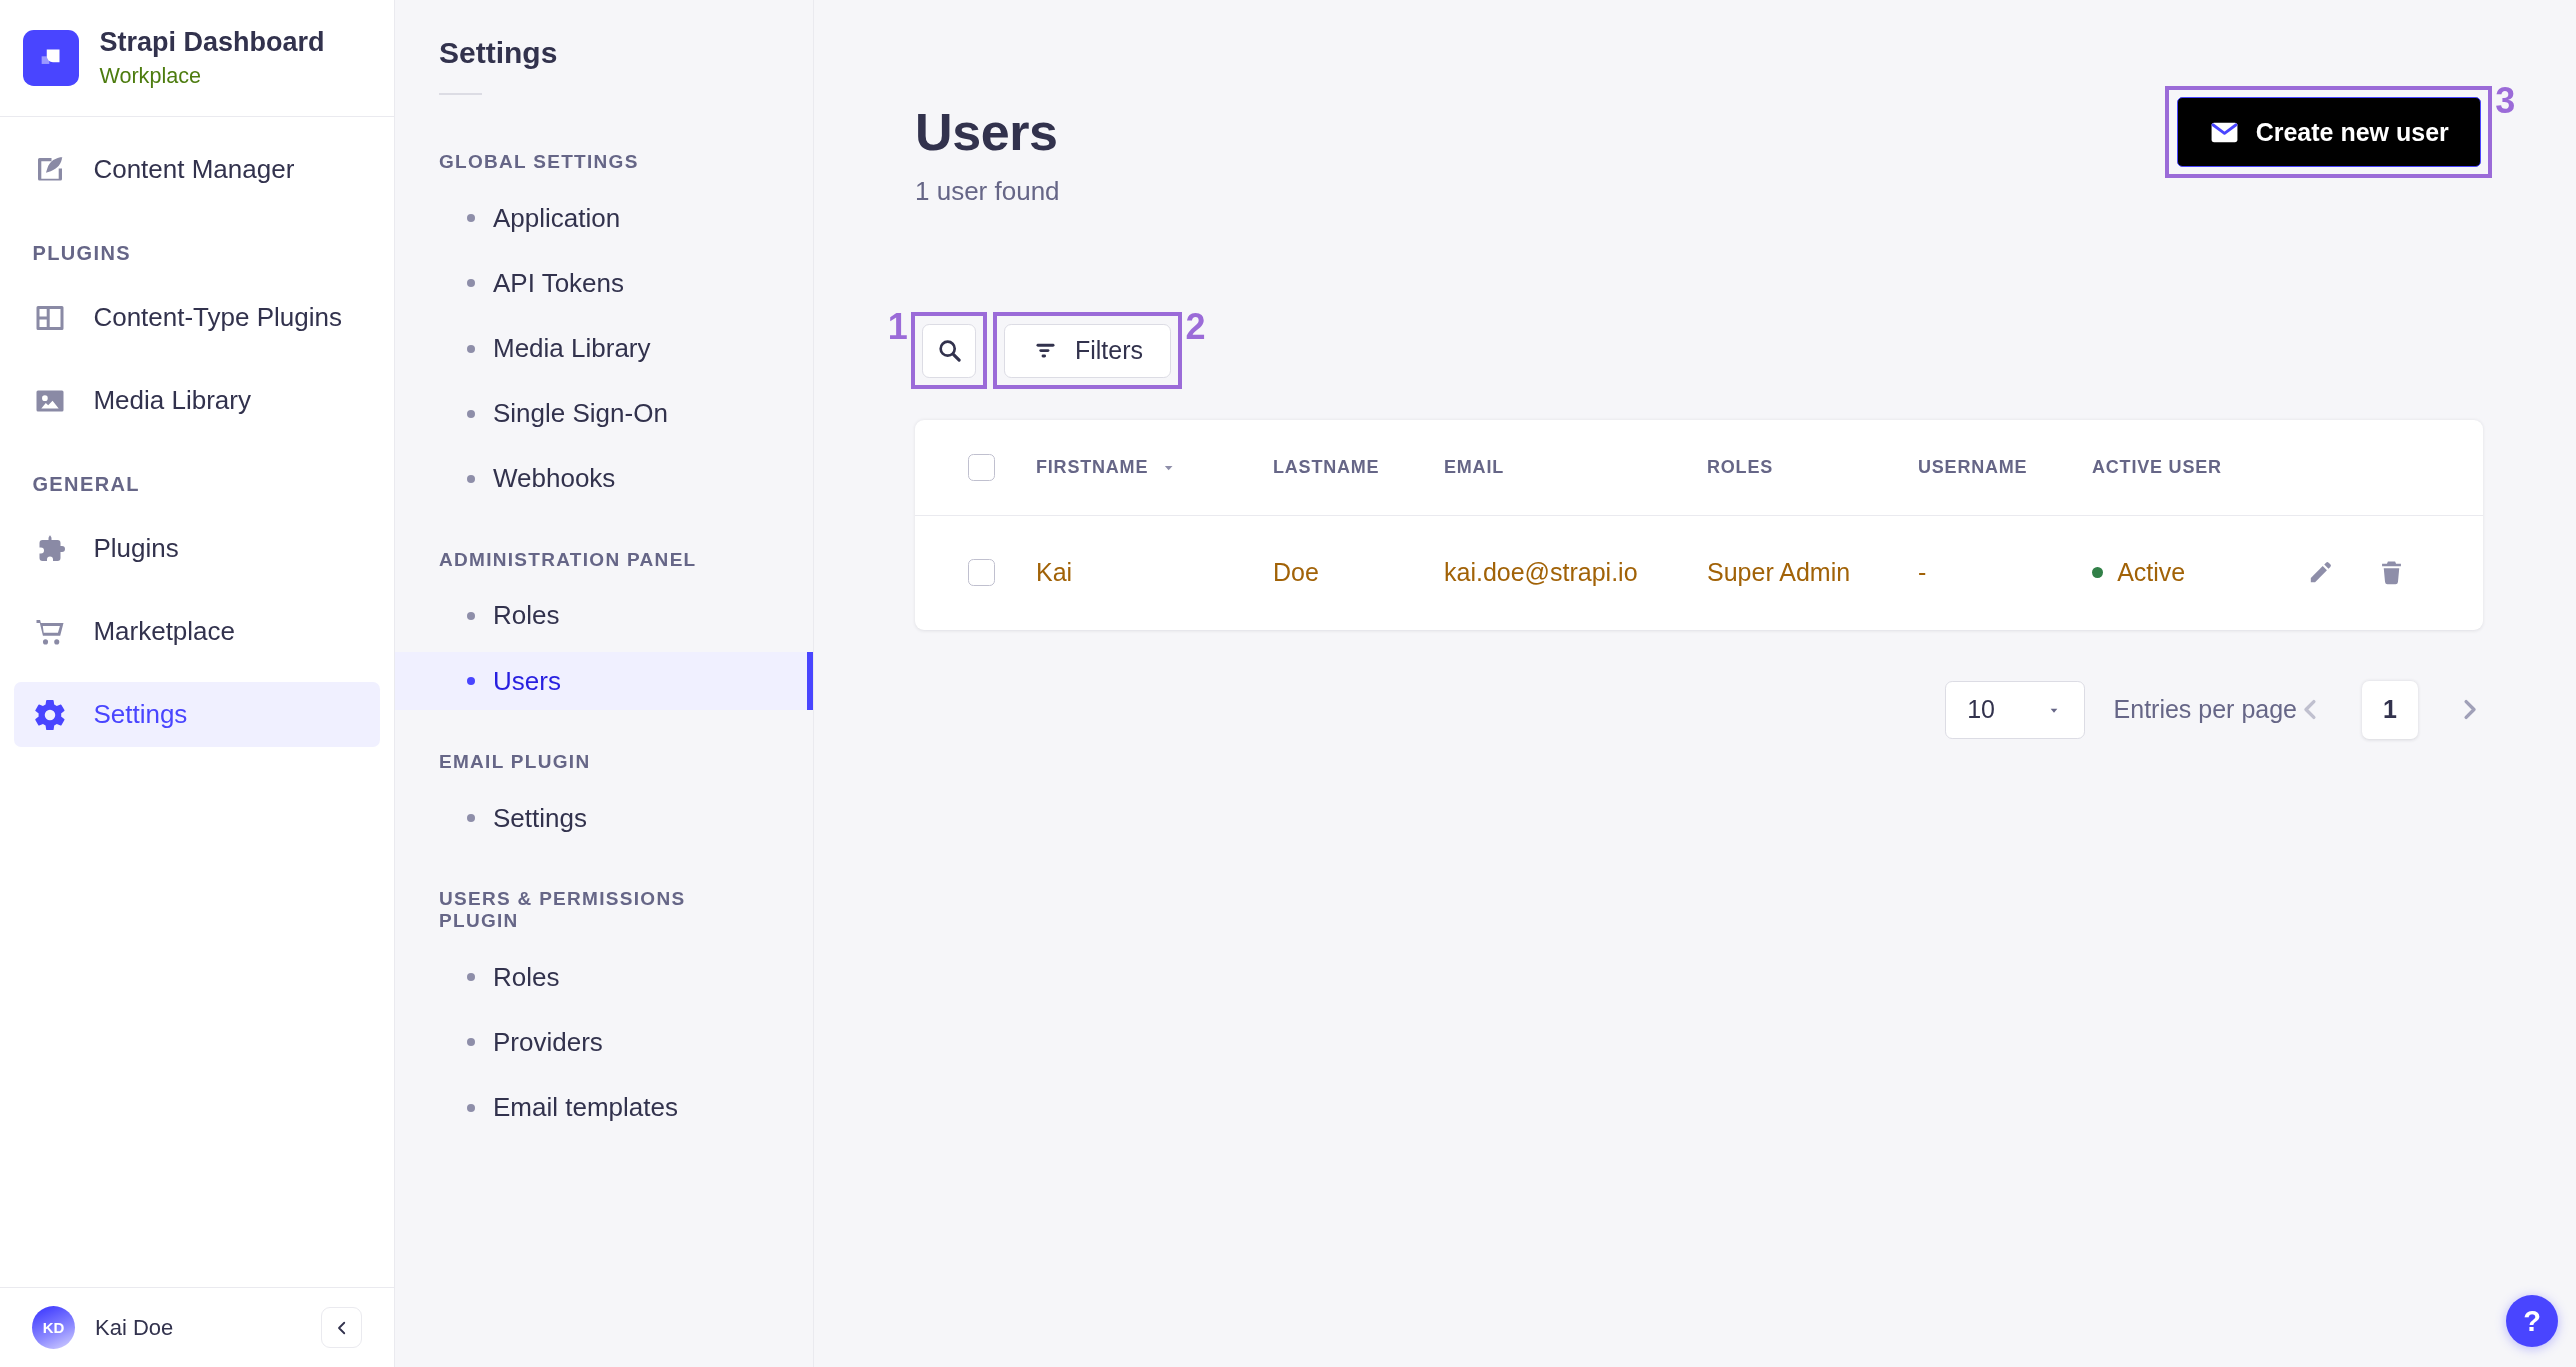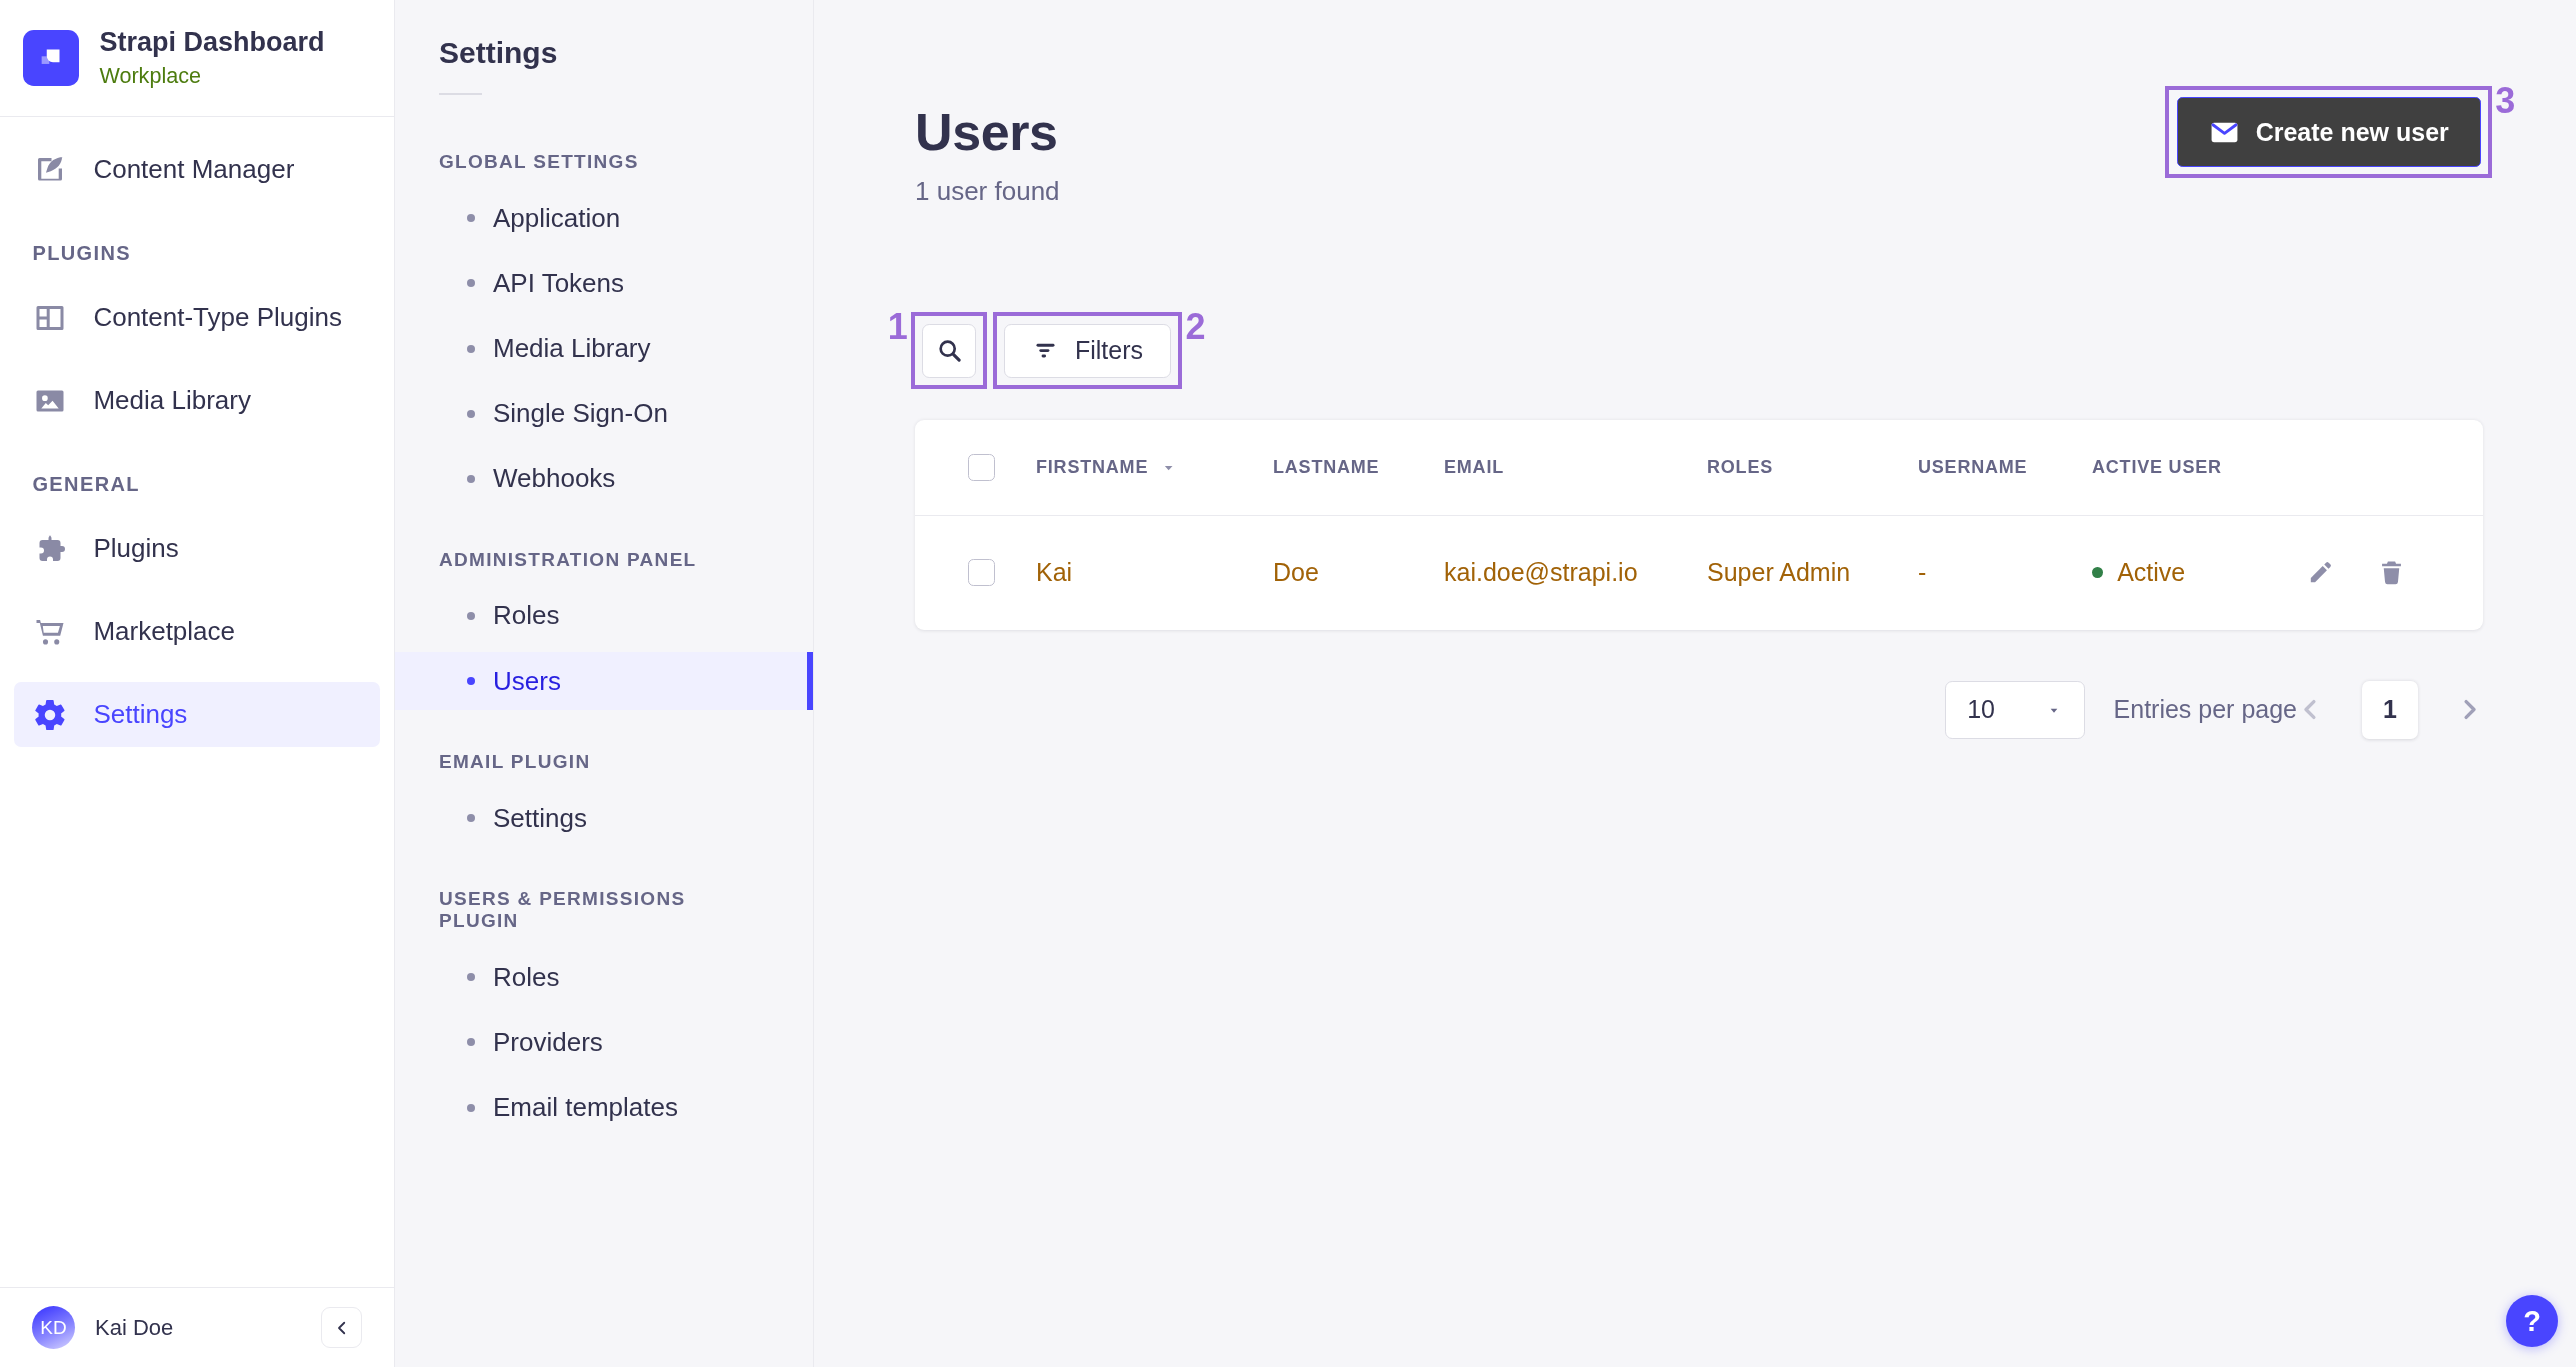--- a/index.html
+++ b/index.html
@@ -16,21 +16,21 @@
   .brand-title { font-size:27px; font-weight:700; color:#32324d; }
   .brand-sub { font-size:21.6px; color:#4d7c0f; }
 
   .nav-list { padding:20px 14.4px 0; }
   .nav-item { display:flex; align-items:center; gap:25px; height:65px; margin-bottom:18px; padding:0 18px; border-radius:7.2px; font-size:26px; font-weight:500; color:#32324d; cursor:pointer; }
   .nav-item svg { width:36px; height:36px; flex:none; }
   .nav-item.active { background:#f0f0ff; color:#4945ff; }
   .nav-section-header { font-size:20px; font-weight:700; letter-spacing:1.4px; color:#666687; padding:0 18px; margin:40px 0 20px; }
 
   .nav-footer { margin-top:auto; height:80px; border-top:0.9px solid #eaeaef; display:flex; align-items:center; gap:20px; padding:0 32px; }
-  .avatar { width:43px; height:43px; border-radius:50%; background:linear-gradient(155deg,#4945ff 15%,#8c89ff 60%,#d8d6ff 100%); color:#fff; font-weight:400; font-size:19px; display:flex; align-items:center; justify-content:center; flex:none; }
+  .avatar { width:43px; height:43px; border-radius:50%; background:linear-gradient(155deg,#4945ff 15%,#8c89ff 60%,#d8d6ff 100%); color:#fff; font-weight:700; font-size:15px; display:flex; align-items:center; justify-content:center; flex:none; }
   .footer-name { font-size:22px; color:#32324d; flex:1; }
   .collapse-btn { width:41px; height:41px; background:#fff; border:0.9px solid #eaeaef; border-radius:9px; display:flex; align-items:center; justify-content:center; cursor:pointer; }
 
   
   .sub-nav { width:419px; background:#f6f6f9; border-right:0.9px solid #eaeaef; padding-top:36px; }
   .sub-title { font-size:30px; font-weight:700; color:#32324d; padding:0 44px; }
   .sub-divider { width:43px; height:1.8px; background:#dcdce4; margin:23.4px 0 0 44px; }
   .sub-section { margin-top:56px; }
   .sub-section + .sub-section { margin-top:41px; }
   .sub-header { font-size:19px; font-weight:700; letter-spacing:1.3px; color:#666687; padding:0 44px; margin-bottom:16px; }
@@ -46,21 +46,21 @@
   .title-block { margin-top:16px; }
   .page-title { font-size:52px; font-weight:700; color:#32324d; letter-spacing:-0.4px; }
   .page-sub { font-size:26px; color:#666687; margin-top:14.4px; }
 
   
   .som-box { position:relative; border:4.5px solid #9b6bd8; padding:7.2px; display:inline-flex; }
   .som-label { position:absolute; top:-7.2px; font-size:36px; font-weight:700; color:#9b6bd8; line-height:1; }
   .som-label.right { left:100%; margin-left:7.2px; }
   .som-label.left  { right:100%; margin-right:7.2px; }
 
-  .btn-create { display:flex; align-items:center; gap:16px; height:70px; padding:0 31px; background:#404040; border:0.9px solid #4945ff; border-radius:5.4px; color:#fff; font-size:25px; font-weight:600; font-family:inherit; cursor:pointer; }
+  .btn-create { display:flex; align-items:center; gap:16px; height:70px; padding:0 31px; background:#000000; border:0.9px solid #4945ff; border-radius:5.4px; color:#fff; font-size:25px; font-weight:600; font-family:inherit; cursor:pointer; }
   .btn-create svg { width:31px; height:31px; }
 
   .toolbar { display:flex; align-items:flex-start; gap:5.4px; margin:105px 0 0 97px; }
   .icon-btn { width:54px; height:54px; background:#fff; border:0.9px solid #dcdce4; border-radius:7.2px; display:flex; align-items:center; justify-content:center; cursor:pointer; }
   .btn-filters { display:flex; align-items:center; gap:16px; height:54px; padding:0 27px; background:#fff; border:0.9px solid #dcdce4; border-radius:7.2px; font-size:25px; font-weight:500; color:#32324d; font-family:inherit; cursor:pointer; }
 
   
   .card { margin:31px 93px 0 101px; background:#fff; border-radius:9px; box-shadow:0 0.9px 3.6px rgba(33,33,52,0.1); }
   .t-head, .t-row { display:grid; grid-template-columns:68px 237px 171px 263px 211px 174px 189px 1fr; align-items:center; padding:0 76px 0 53px; }
   .t-head { height:95px; }

